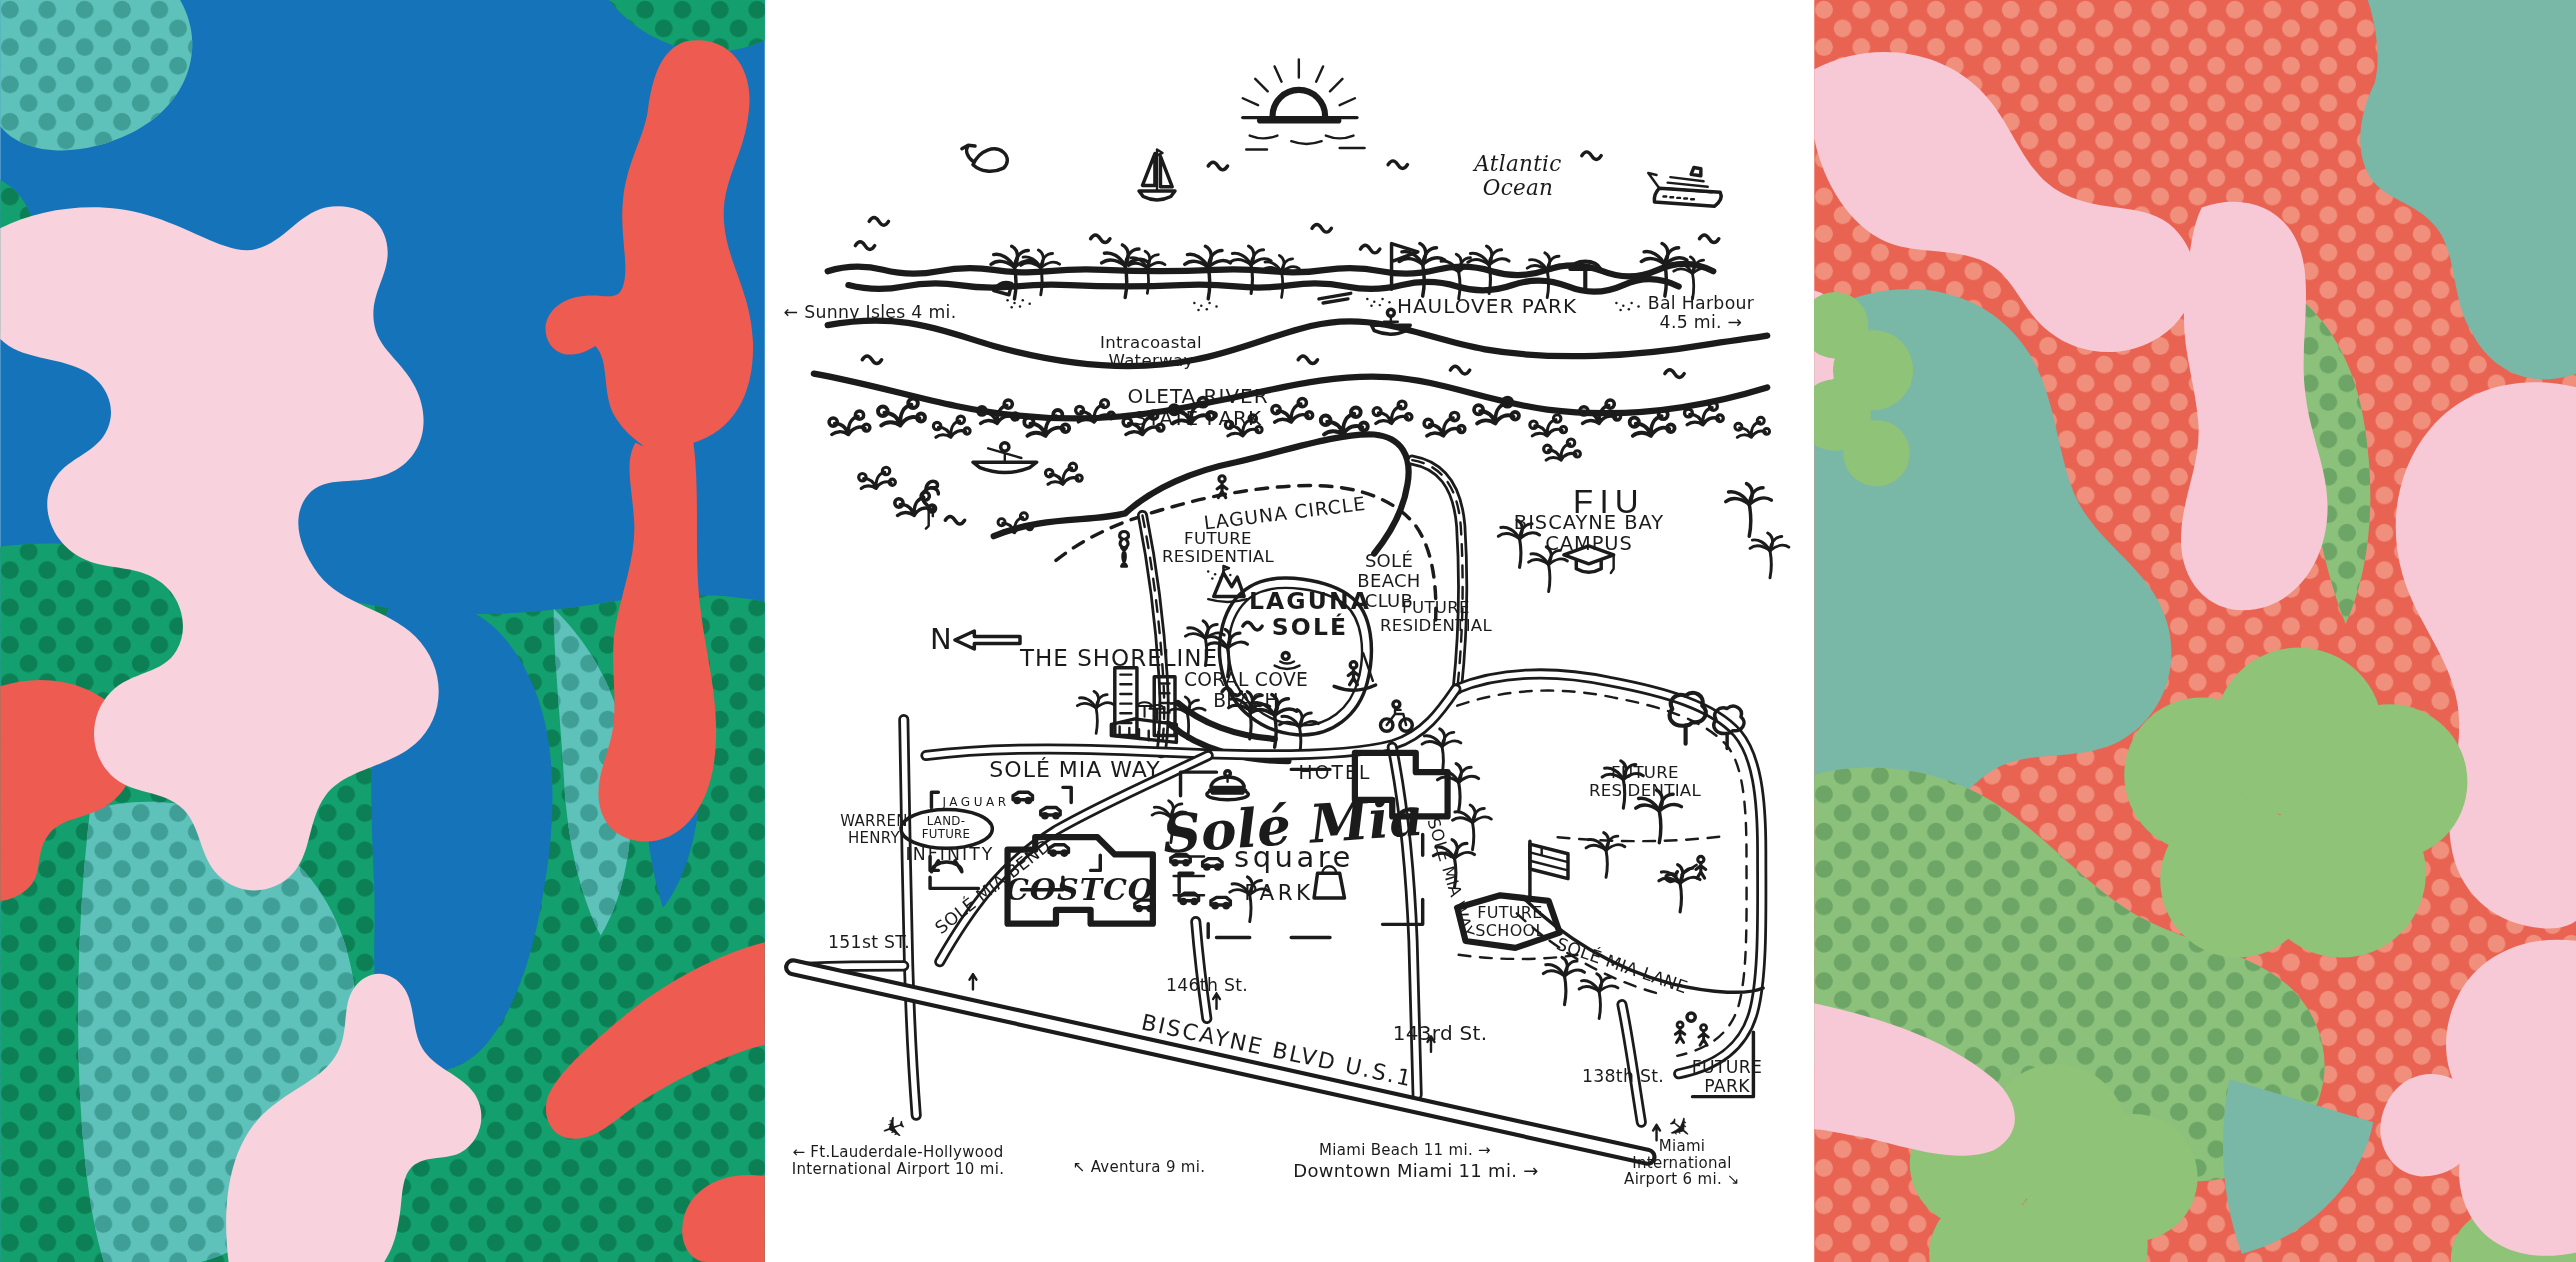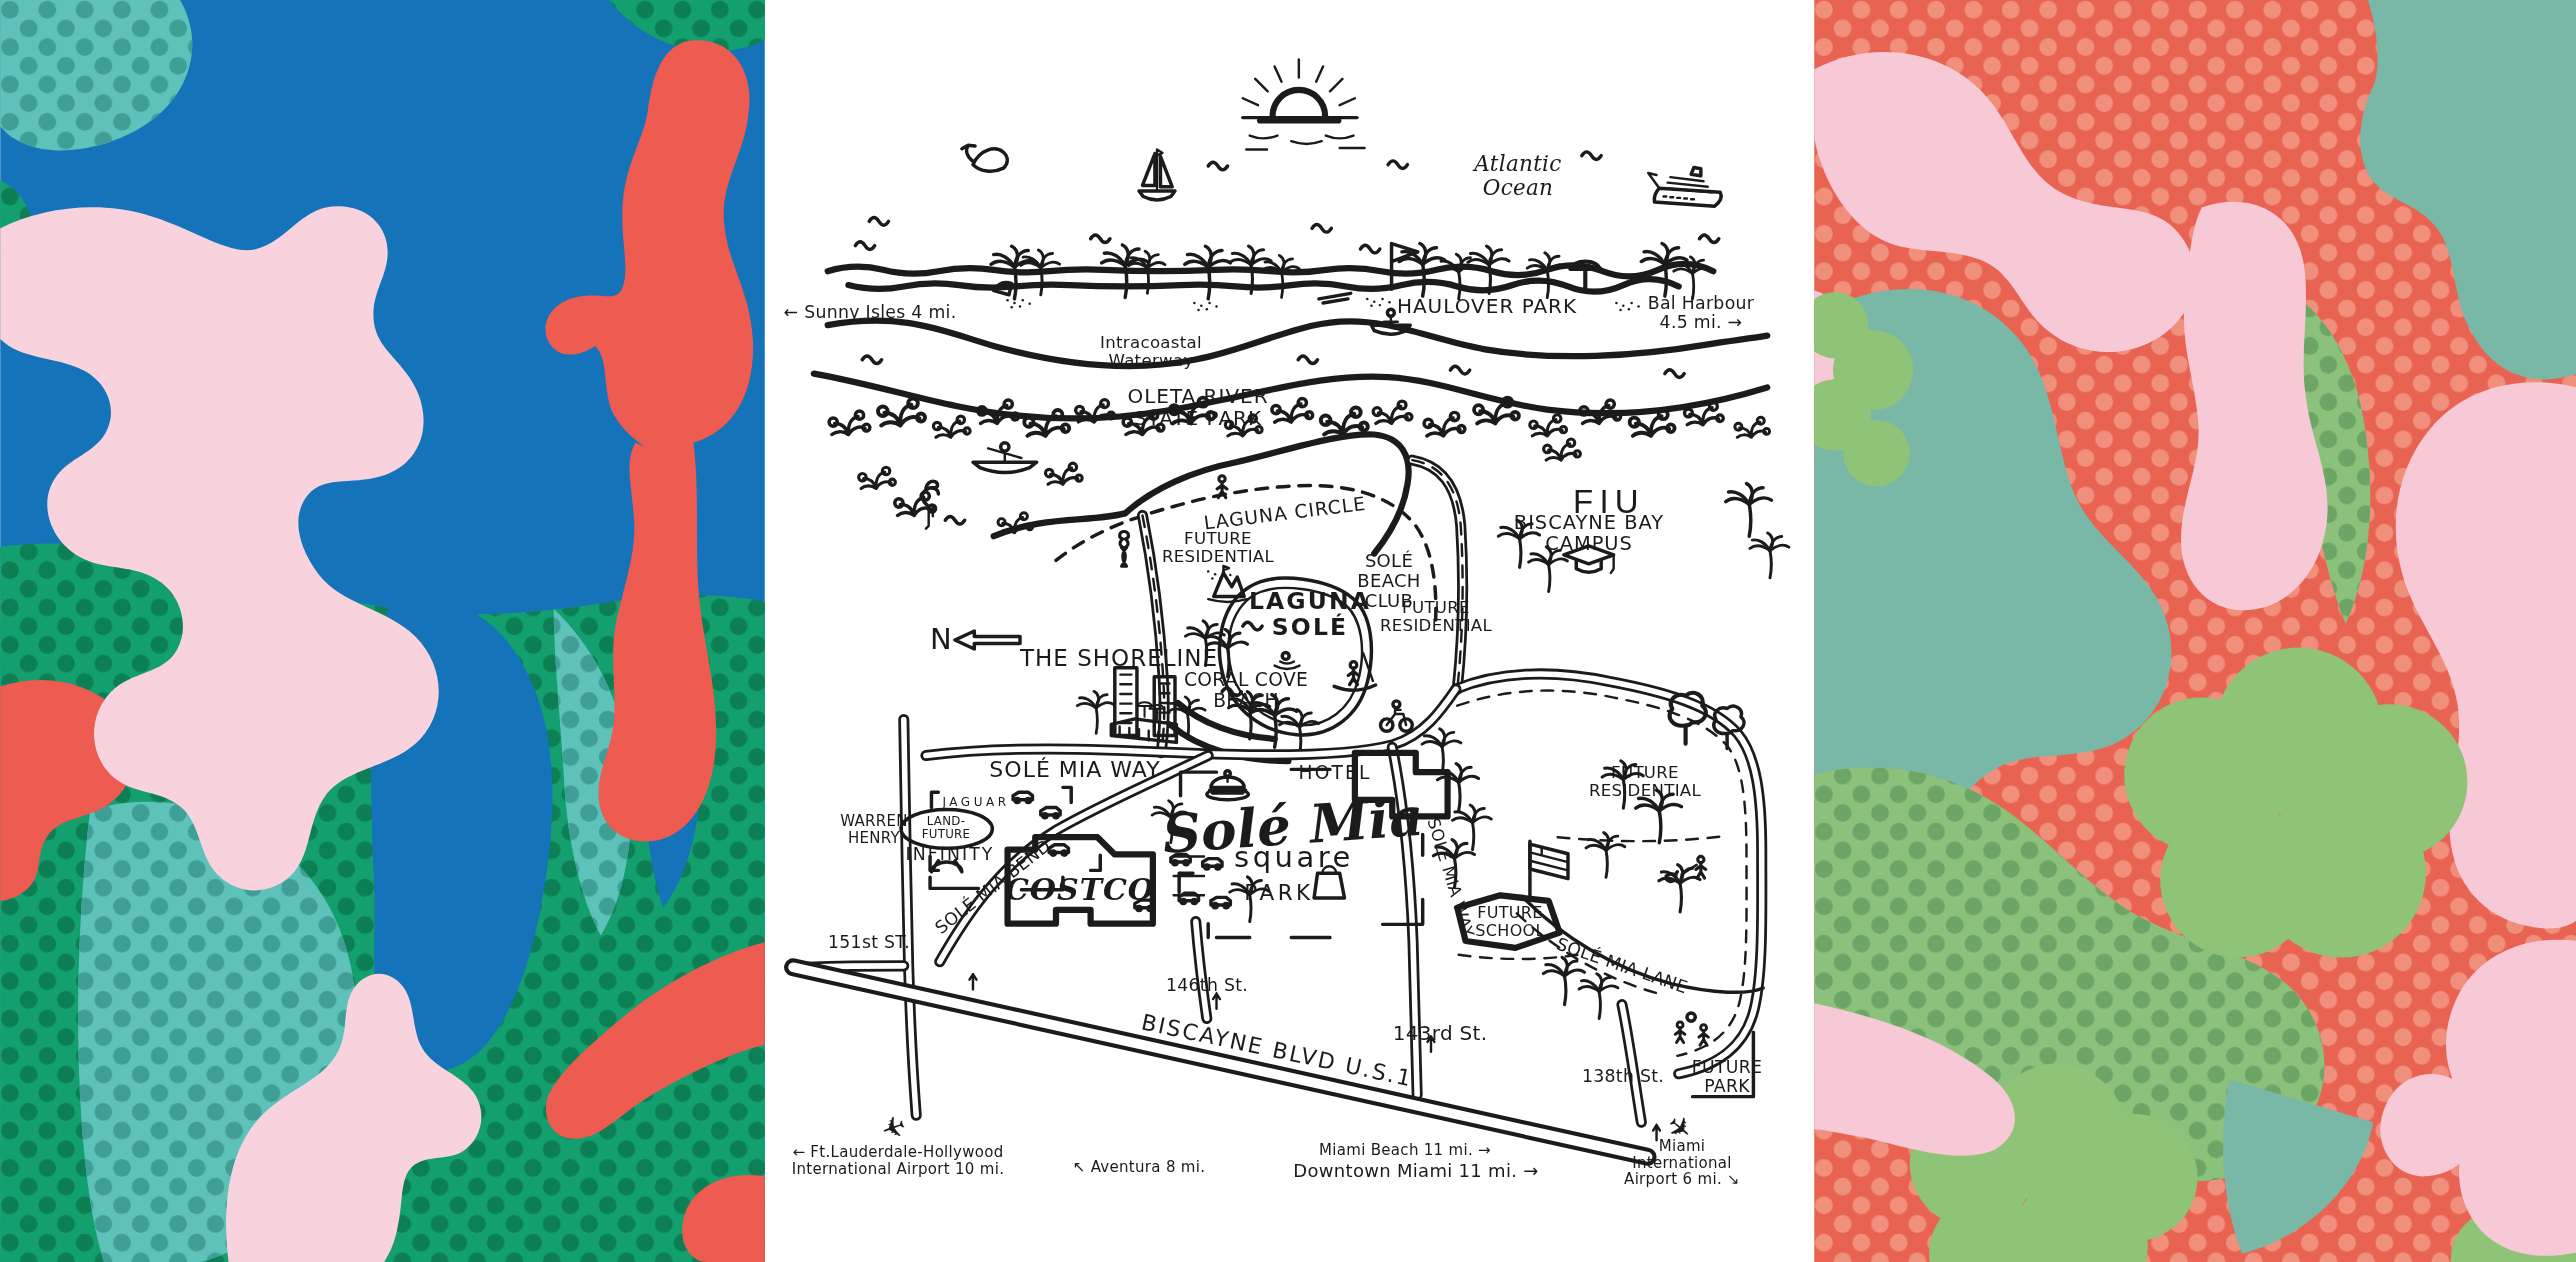--- a/index.html
+++ b/index.html
@@ -486,21 +486,21 @@
     <div class="lbl" style="left:857px;top:966px;font-size:17.3px;transform:translate(-50%,-50%) rotate(19deg)">SOLÉ MIA LANE</div>
     <div class="lbl" style="left:104px;top:943px;font-size:17.3px">151st ST.</div>
     <div class="lbl" style="left:442px;top:986px;font-size:17.3px">146th St.</div>
     <div class="lbl ls3" style="left:512px;top:1051px;font-size:22px;transform:translate(-50%,-50%) rotate(12deg)">BISCAYNE BLVD   U.S.1</div>
     <div class="lbl" style="left:675px;top:1033px;font-size:20px">143rd St.</div>
     <div class="lbl" style="left:858px;top:1077px;font-size:17.3px">138th St.</div>
     <div class="lbl" style="left:962px;top:1077px;font-size:17.3px">FUTURE
 PARK</div>
     <div class="lbl" style="left:133px;top:1160px;font-size:15px">← Ft.Lauderdale-Hollywood
 International Airport  10 mi.</div>
-    <div class="lbl" style="left:374px;top:1167px;font-size:15px">↖ Aventura  8 mi.</div>
+    <div class="lbl" style="left:374px;top:1167px;font-size:15px">↖ Aventura  9 mi.</div>
     <div class="lbl" style="left:640px;top:1150px;font-size:15px">Miami Beach  11 mi. →</div>
     <div class="lbl" style="left:651px;top:1171px;font-size:18px">Downtown Miami  11 mi. →</div>
     <div class="lbl" style="left:917px;top:1163px;font-size:15px">Miami
 International Airport  6 mi. ↘</div>
   </div>
 
   <div class="art" style="width:763px">
     <svg viewBox="0 0 1102 1824">
       <defs>
         <pattern id="dr-salmon" width="54" height="54" patternUnits="userSpaceOnUse">

